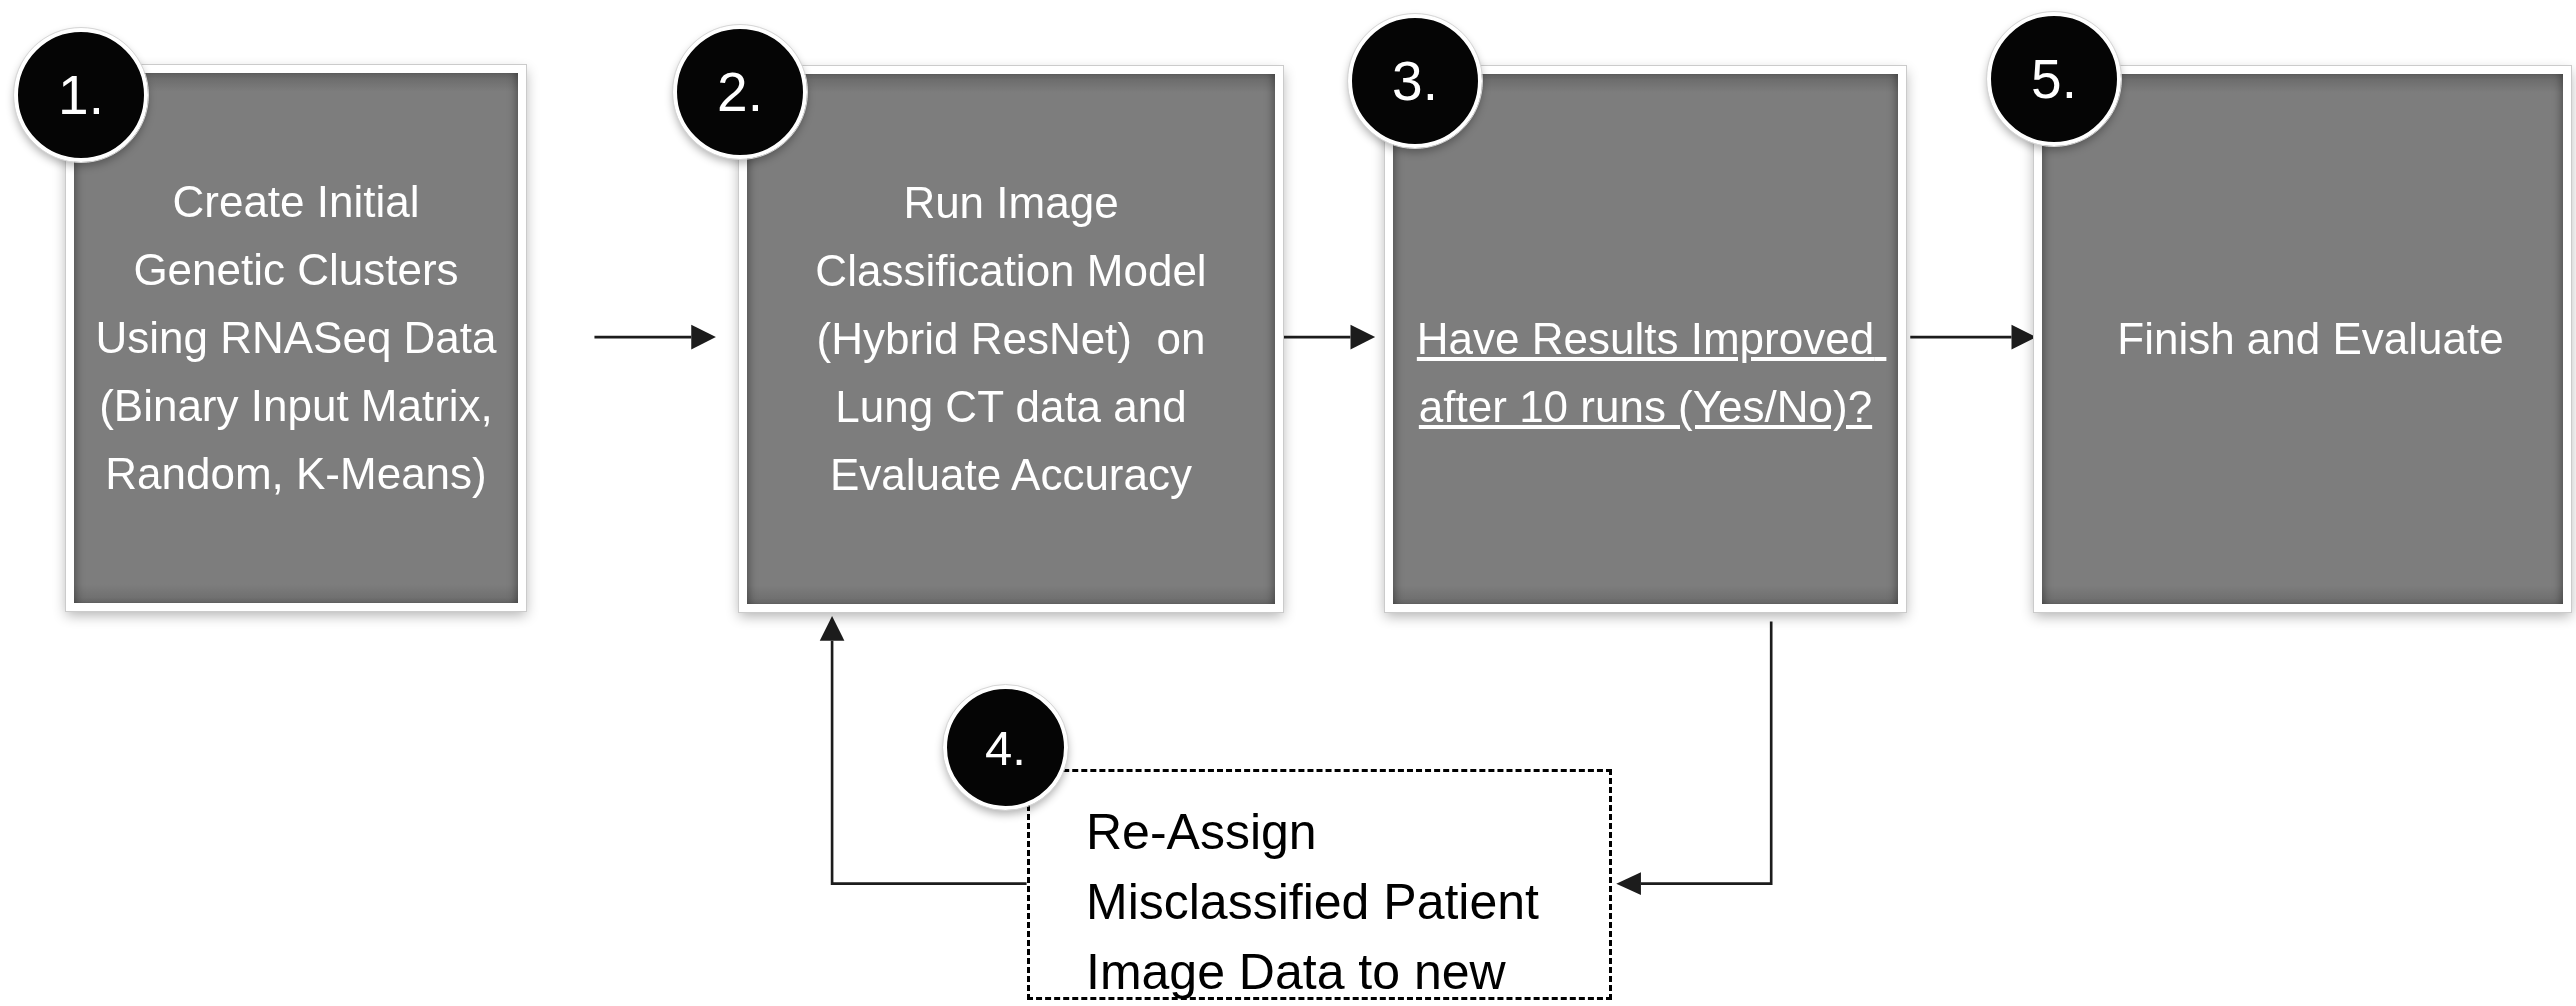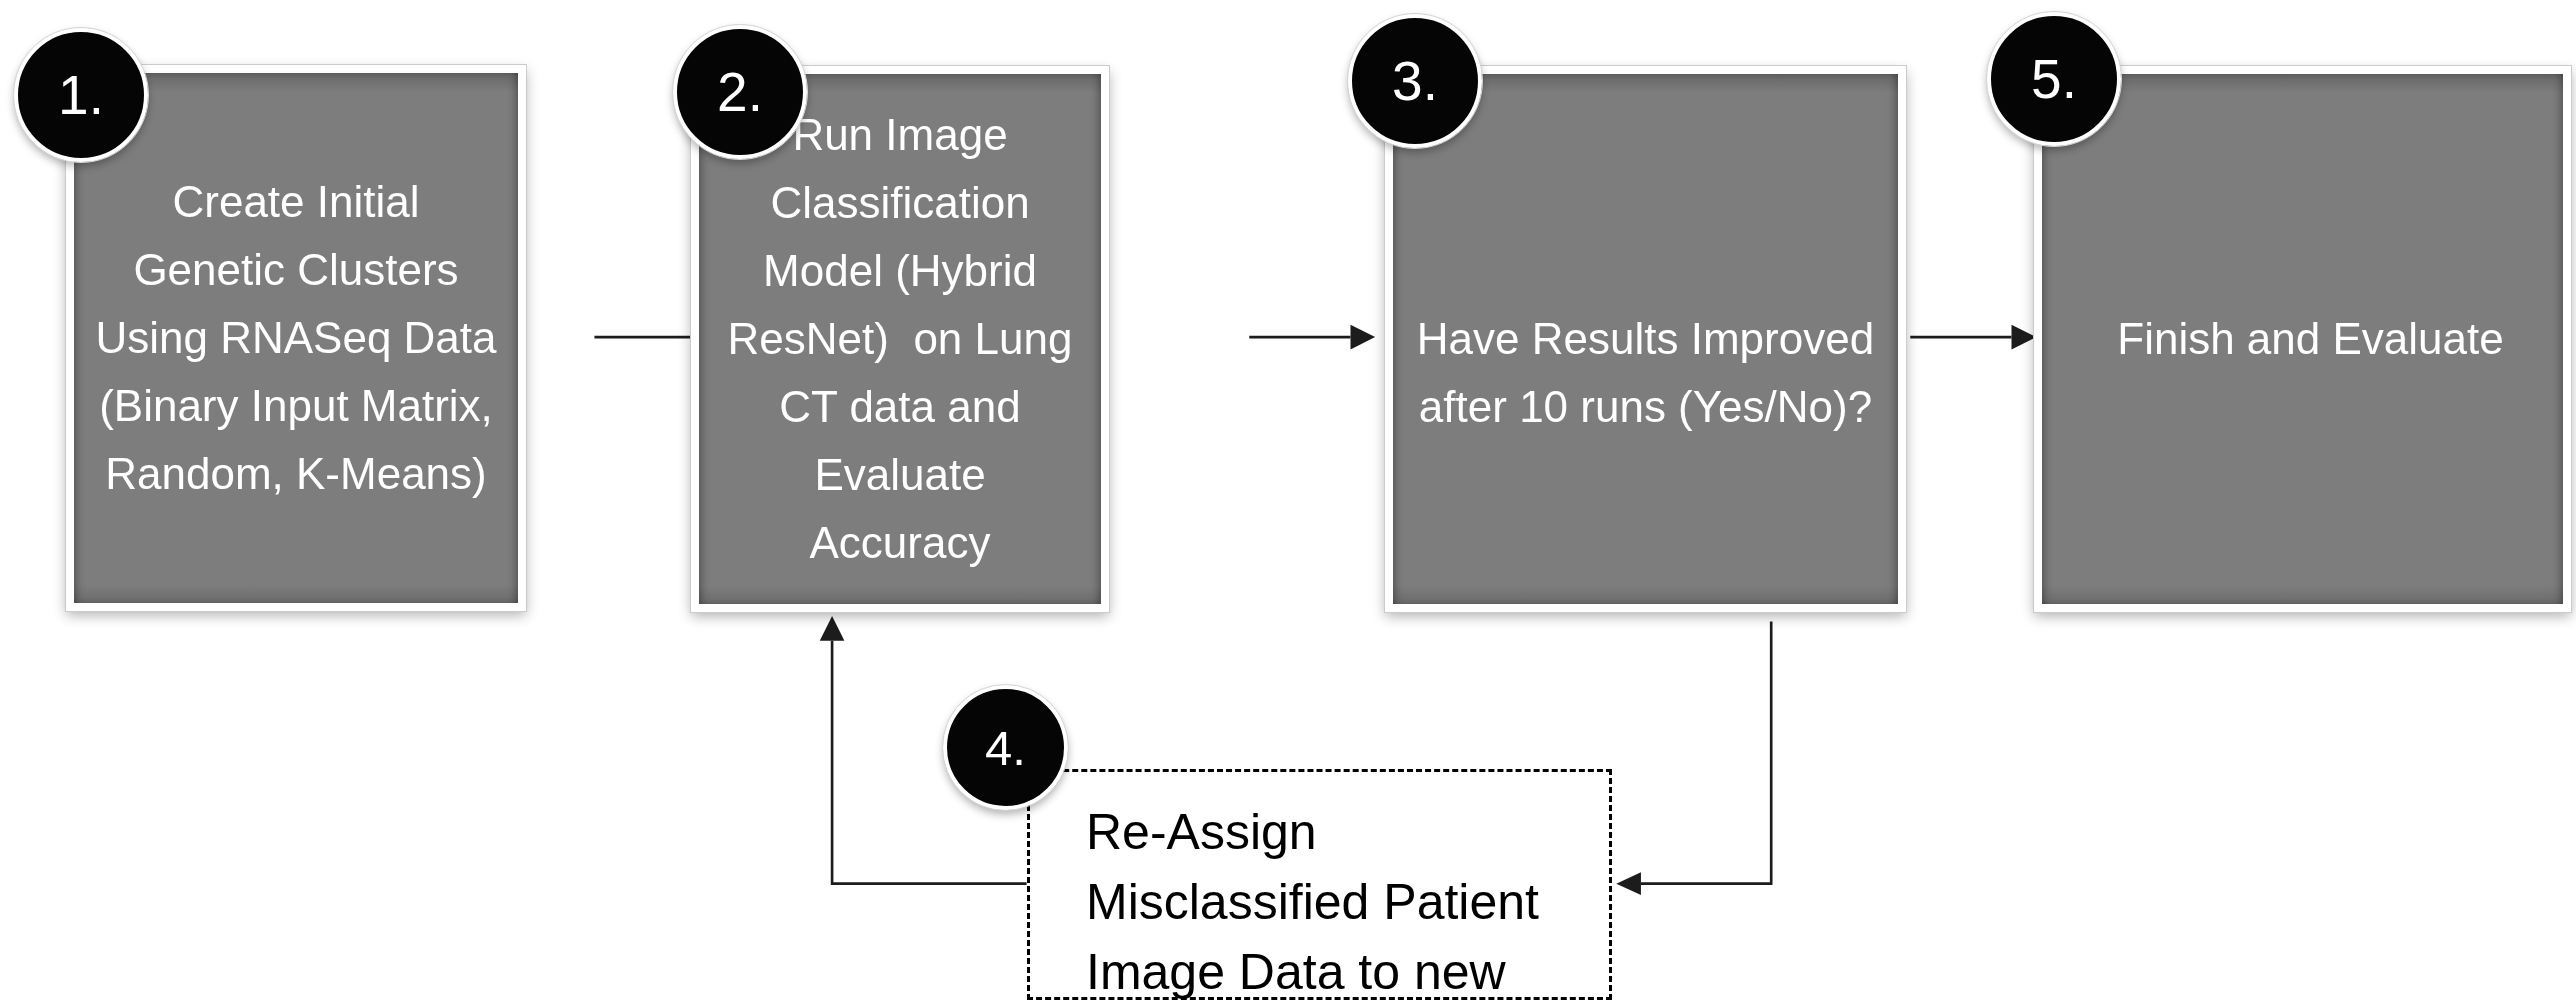--- a/index.html
+++ b/index.html
@@ -43,21 +43,21 @@
   .step-label {
     color: #ffffff;
     font-size: 44px;
     line-height: 68px;
     text-align: center;
     white-space: pre-wrap;
     padding: 0 21px;
     width: 100%;
     box-sizing: border-box;
   }
-  .step-label.second-para { margin-top: 68px; }
+  .step-label.second-para { margin-top: 68px; text-decoration: underline; }
   
   .badge {
     position: absolute;
     box-sizing: border-box;
     background: #050505;
     border: 4.4px solid #ffffff;
     outline: 1.8px solid #d6d6d6;
     border-radius: 50%;
     box-shadow: 0 4.4px 8.8px rgba(0,0,0,0.30);
     color: #ffffff;
@@ -103,21 +103,21 @@
       <polygon points="2285,369 2313,383 2285,397"></polygon>
       <polygon points="1864,991 1836,1004 1864,1017"></polygon>
       <polygon points="931,728 945,700 959,728"></polygon>
     </g>
   </svg>
 
   <div class="step-box" style="left:66px; top:65px; width:460px; height:546px;">
     <div class="step-label">Create Initial Genetic Clusters Using RNASeq Data (Binary Input Matrix, Random, K-Means)</div>
   </div>
 
-  <div class="step-box" style="left:691px; top:66px; width:418px; height:546px;">
+  <div class="step-box" style="left:739px; top:66px; width:544px; height:546px;">
     <div class="step-label">Run Image Classification Model (Hybrid ResNet)  on Lung CT data and Evaluate Accuracy</div>
   </div>
 
   <div class="step-box" style="left:1385px; top:66px; width:521px; height:546px;">
     <div class="step-label second-para">Have Results Improved after 10 runs (Yes/No)?</div>
   </div>
 
   <div class="step-box" style="left:2034px; top:66px; width:537px; height:546px;padding-left:16px;">
     <div class="step-label">Finish and Evaluate</div>
   </div>

